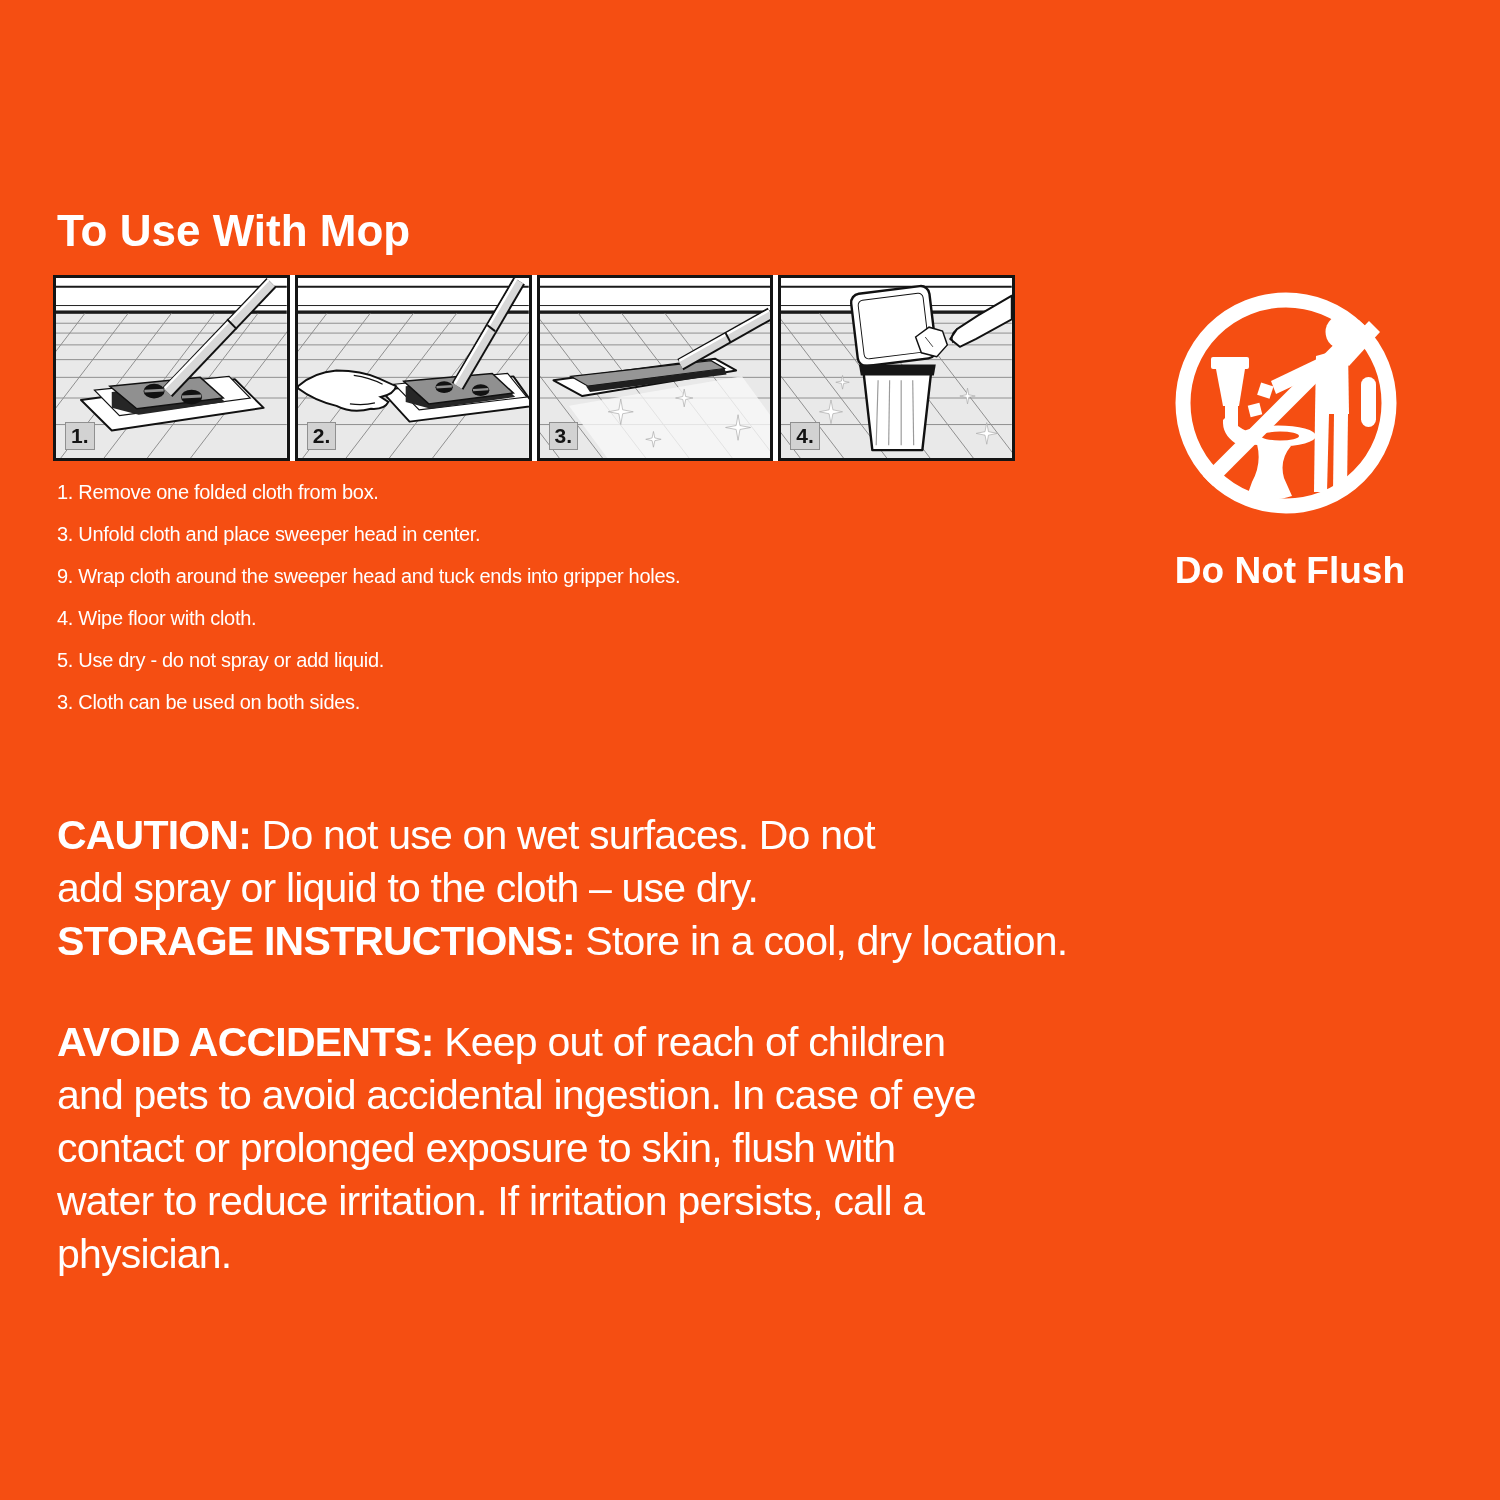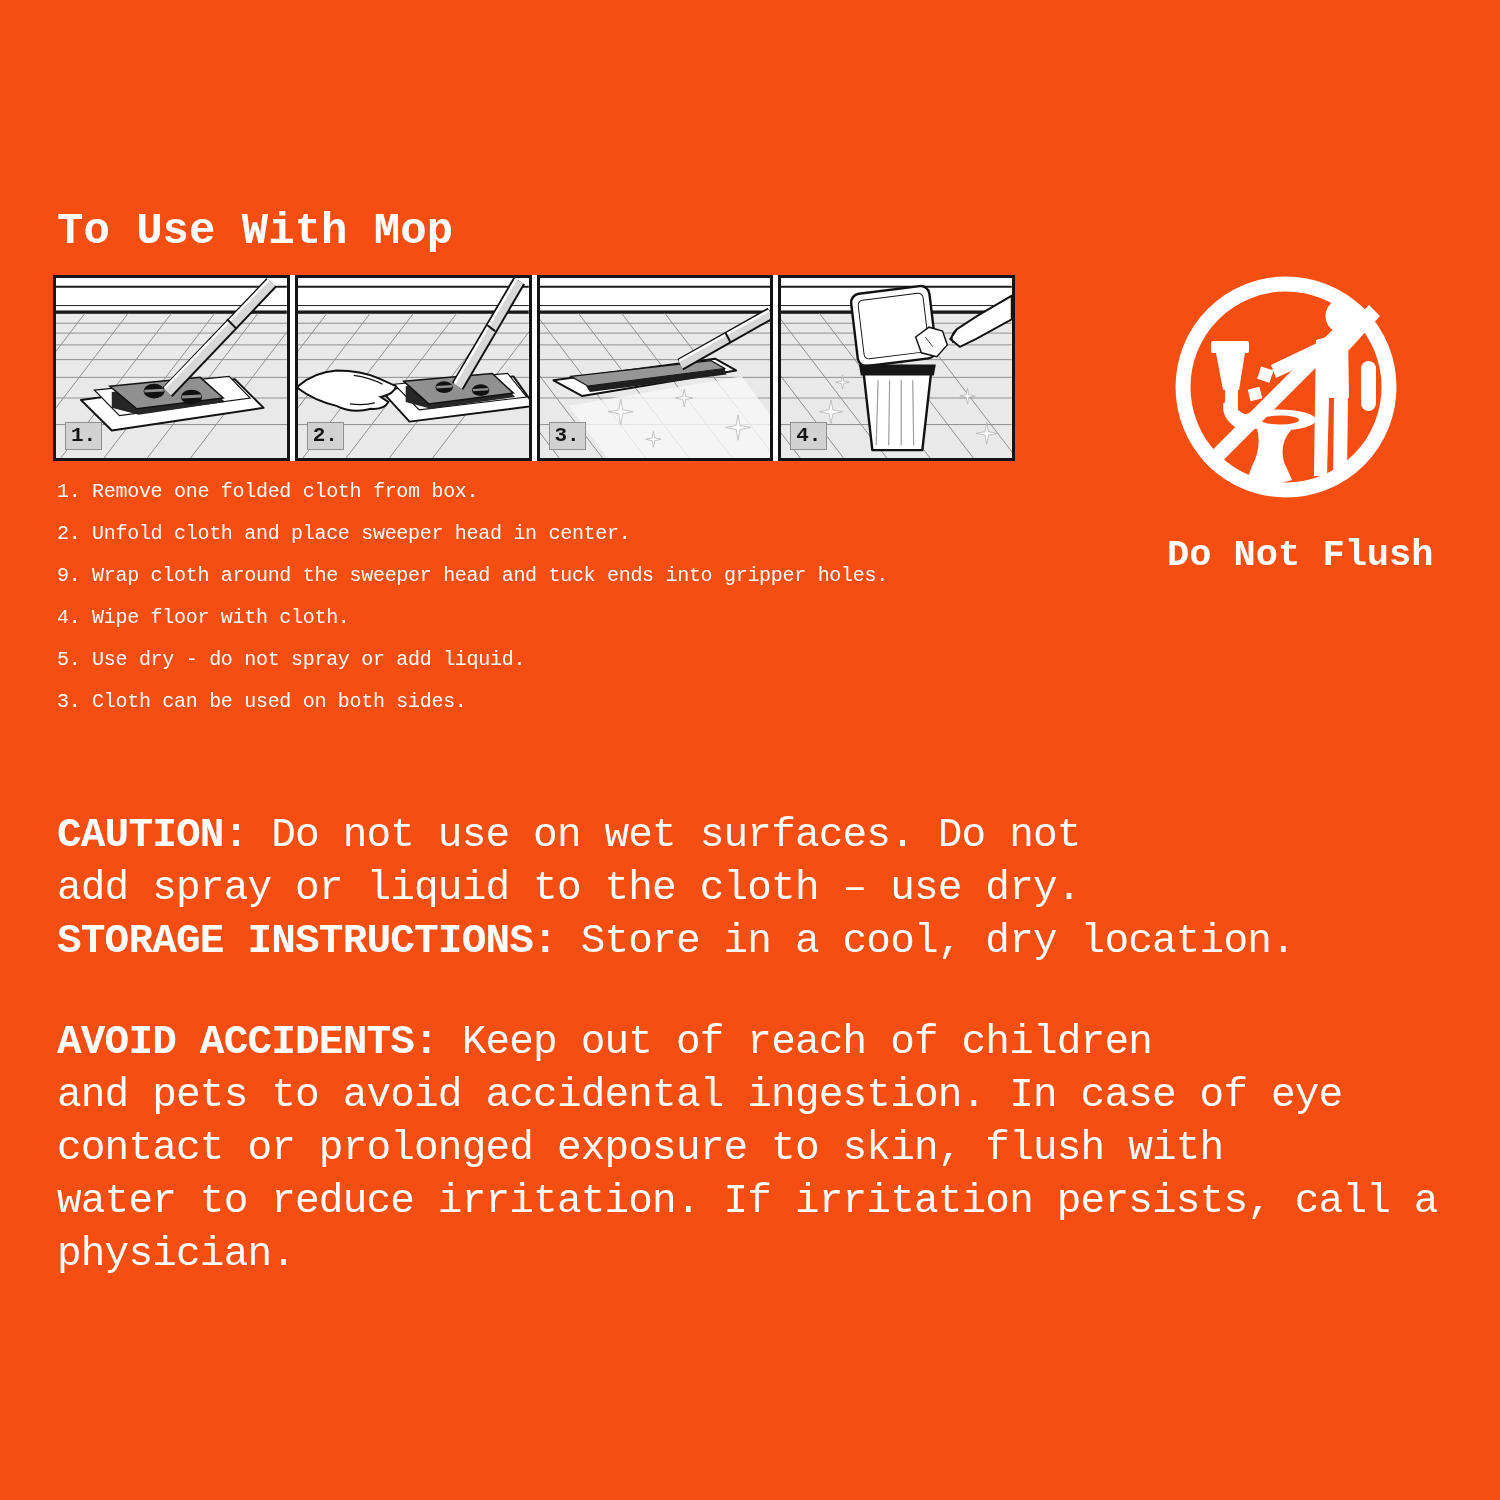--- a/index.html
+++ b/index.html
@@ -1,18 +1,18 @@
 <!DOCTYPE html>
 <html><head>
 <meta charset="utf-8">
 <style>
   html,body{margin:0;padding:0;background:#F54E12;}
   .canvas{
     position:relative;width:1500px;height:1500px;background:#F54E12;
-    font-family:Liberation Mono, monospace;color:#fff;overflow:hidden;
+    font-family:Liberation Sans, sans-serif;color:#fff;overflow:hidden;
   }
   .title{
     position:absolute;left:57px;top:206px;font-size:44px;font-weight:700;
     letter-spacing:0;white-space:nowrap;margin:0;
   }
   .strip{
     position:absolute;left:53px;top:275px;width:962px;height:186px;
     display:flex;gap:5px;background:#fff;
   }
   .panel{
@@ -22,21 +22,21 @@
   .panel svg{display:block;width:100%;height:100%;}
   .panel-num{
     position:absolute;left:9px;bottom:8px;background:#d2d2d2;color:#141414;
     font-weight:700;font-size:21px;line-height:26px;padding:0 5px;
     border:1px solid #909090;
   }
   .steps{
     position:absolute;left:57px;top:471px;margin:0;padding:0;list-style:none;
     font-size:20px;line-height:42px;letter-spacing:-0.3px;white-space:nowrap;
   }
-  .dnf{position:absolute;left:1167px;top:268px;width:238px;text-align:left;}
+  .dnf{position:absolute;left:1167px;top:284px;width:238px;text-align:right;}
   .dnf svg{display:block;width:238px;height:238px;}
   .dnf-label{margin-top:28px;font-size:37px;font-weight:700;white-space:nowrap;}
   .para{
     position:absolute;left:57px;font-size:41px;line-height:53px;
     letter-spacing:-0.8px;white-space:nowrap;
   }
   .para .b{font-weight:700;}
   .caution{top:809px;}
   .avoid{top:1016px;}
 </style>
@@ -212,21 +212,21 @@
           <path d="M214,147 L215.8,156.2 L225,158 L215.8,159.8 L214,169 L212.2,159.8 L203,158 L212.2,156.2 Z"></path>
           <path d="M64,99 L65.2,104.8 L71,106 L65.2,107.2 L64,113 L62.8,107.2 L57,106 L62.8,104.8 Z"></path>
         </g>
       </svg>
       <span class="panel-num">4.</span>
     </div>
   </div>
 
   <ol class="steps">
     <li>1. Remove one folded cloth from box.</li>
-    <li>2. Unfold cloth and place sweeper head in center.</li>
+    <li>3. Unfold cloth and place sweeper head in center.</li>
     <li>9. Wrap cloth around the sweeper head and tuck ends into gripper holes.</li>
     <li>4. Wipe floor with cloth.</li>
     <li>5. Use dry - do not spray or add liquid.</li>
     <li>3. Cloth can be used on both sides.</li>
   </ol>
 
   <div class="dnf">
     <svg viewBox="0 0 238 238">
       <g fill="#ffffff">
         <circle cx="176" cy="48" r="17.5"></circle>

